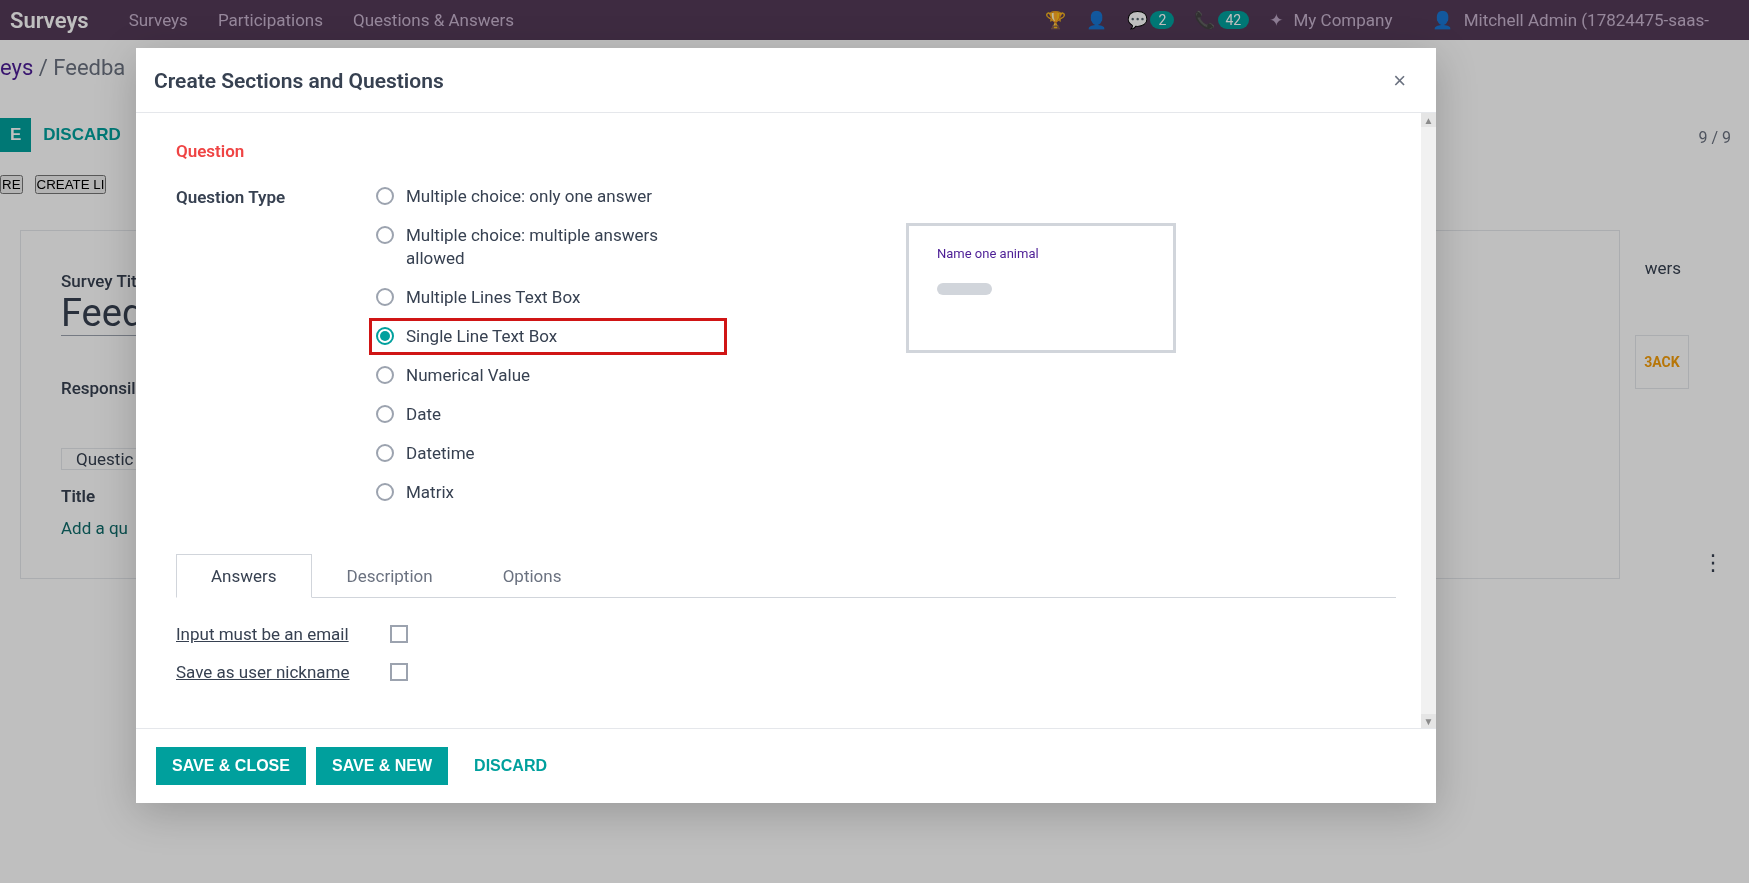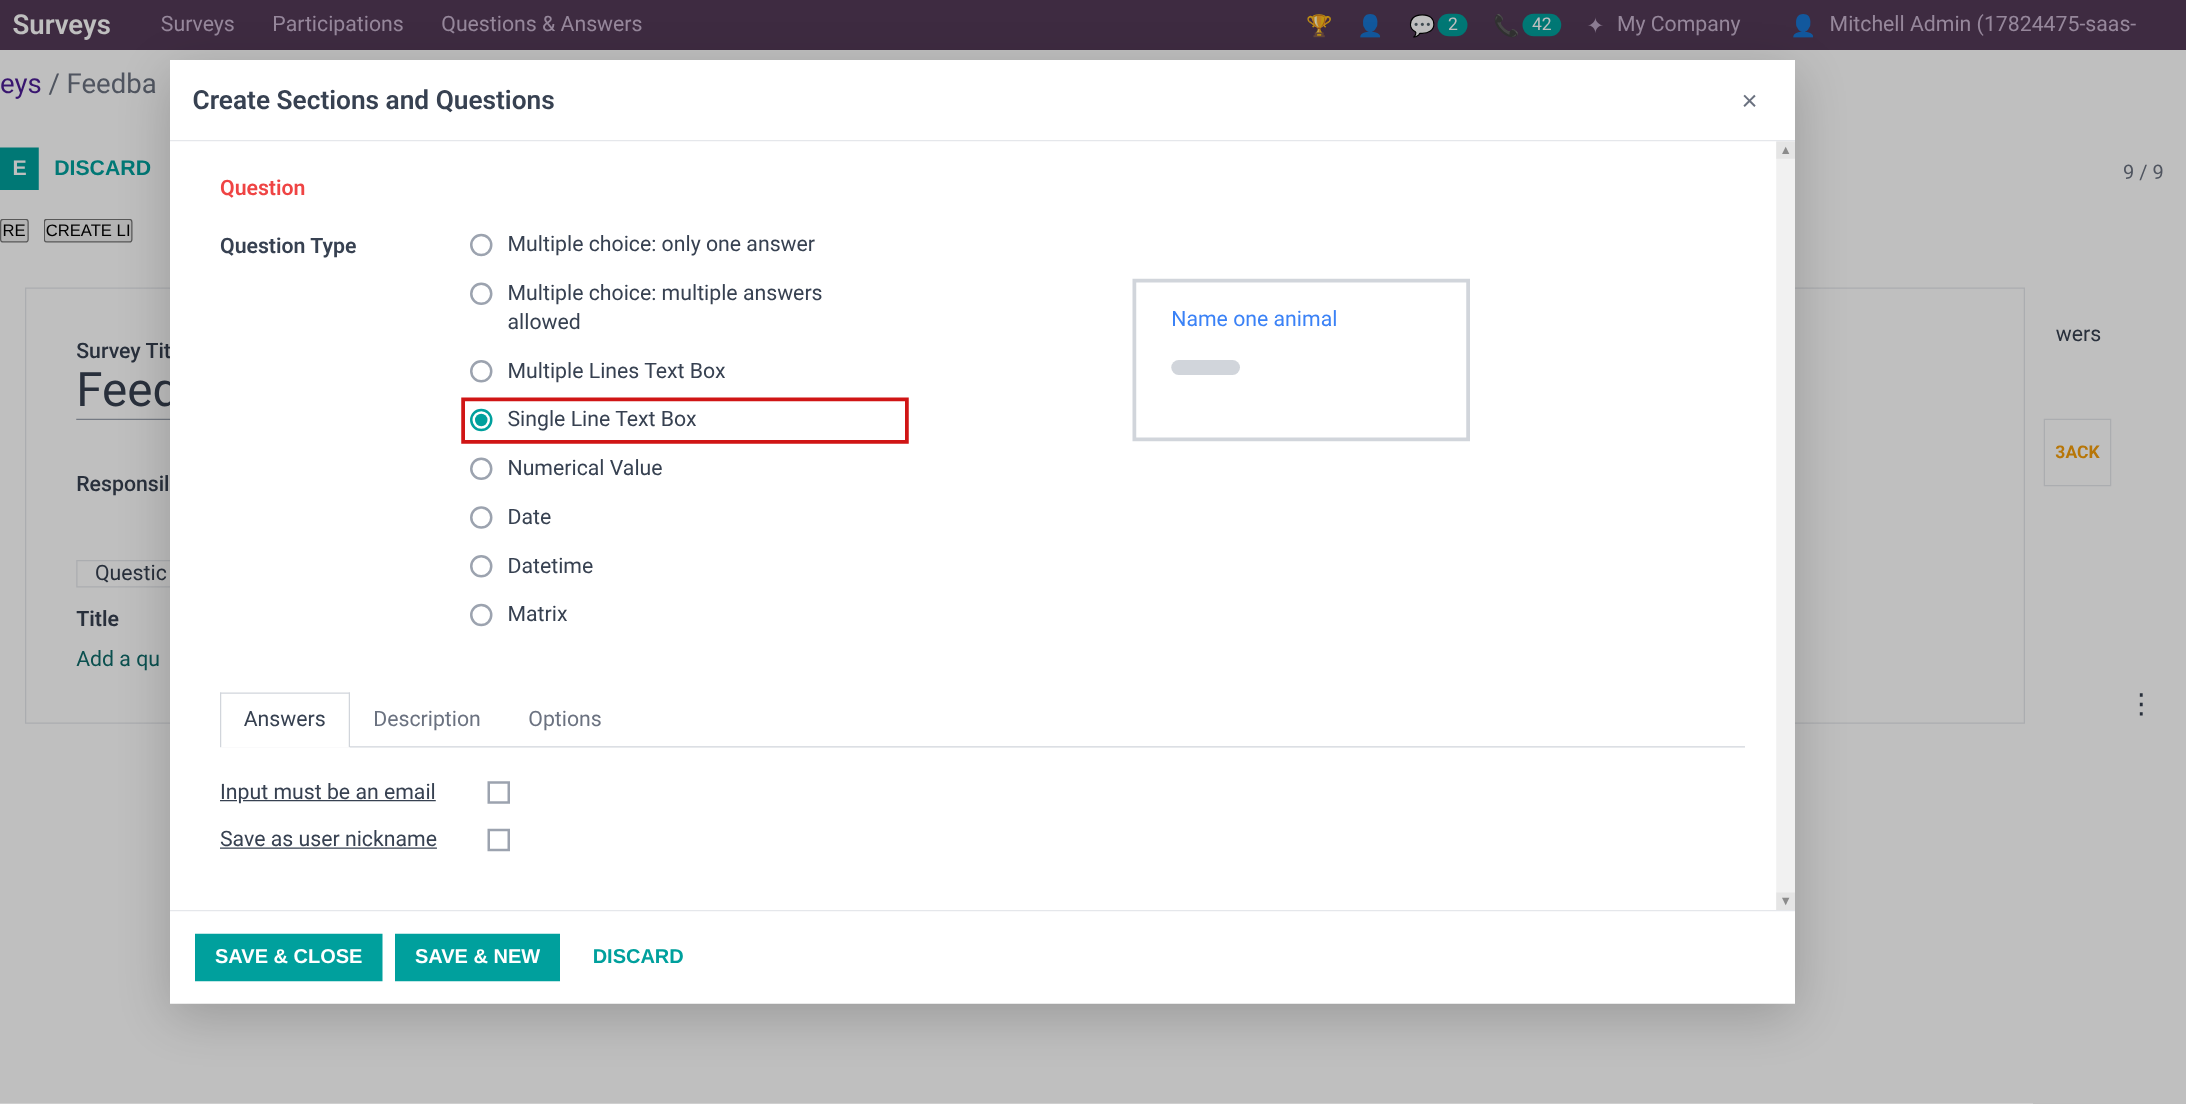--- a/index.html
+++ b/index.html
@@ -230,35 +230,35 @@
 
 .preview-box {
   position: absolute;
   top: 110px;
   left: 770px;
   width: 270px;
   height: 130px;
   border: 3px solid #d1d5db;
   padding: 20px 28px;
 }
-.preview-box .pv-label { color: #3b82f6; font-size: 17px; margin-bottom: 22px; }
+.preview-box .pv-label { color: #4c1d95; font-size: 13px; margin-bottom: 22px; }
 .preview-box .pv-field {
   width: 55px;
   height: 12px;
   background: #d1d5db;
   border-radius: 6px;
 }
 
 .tabs {
   display: flex;
   border-bottom: 1px solid #d1d5db;
   margin-top: 50px;
 }
 .tab {
-  padding: 11px 18px;
+  padding: 11px 34px;
   font-size: 17px;
   color: #6b7280;
   cursor: pointer;
   border: 1px solid transparent;
   border-bottom: none;
   position: relative;
   top: 1px;
 }
 .tab.active {
   color: #374151;

